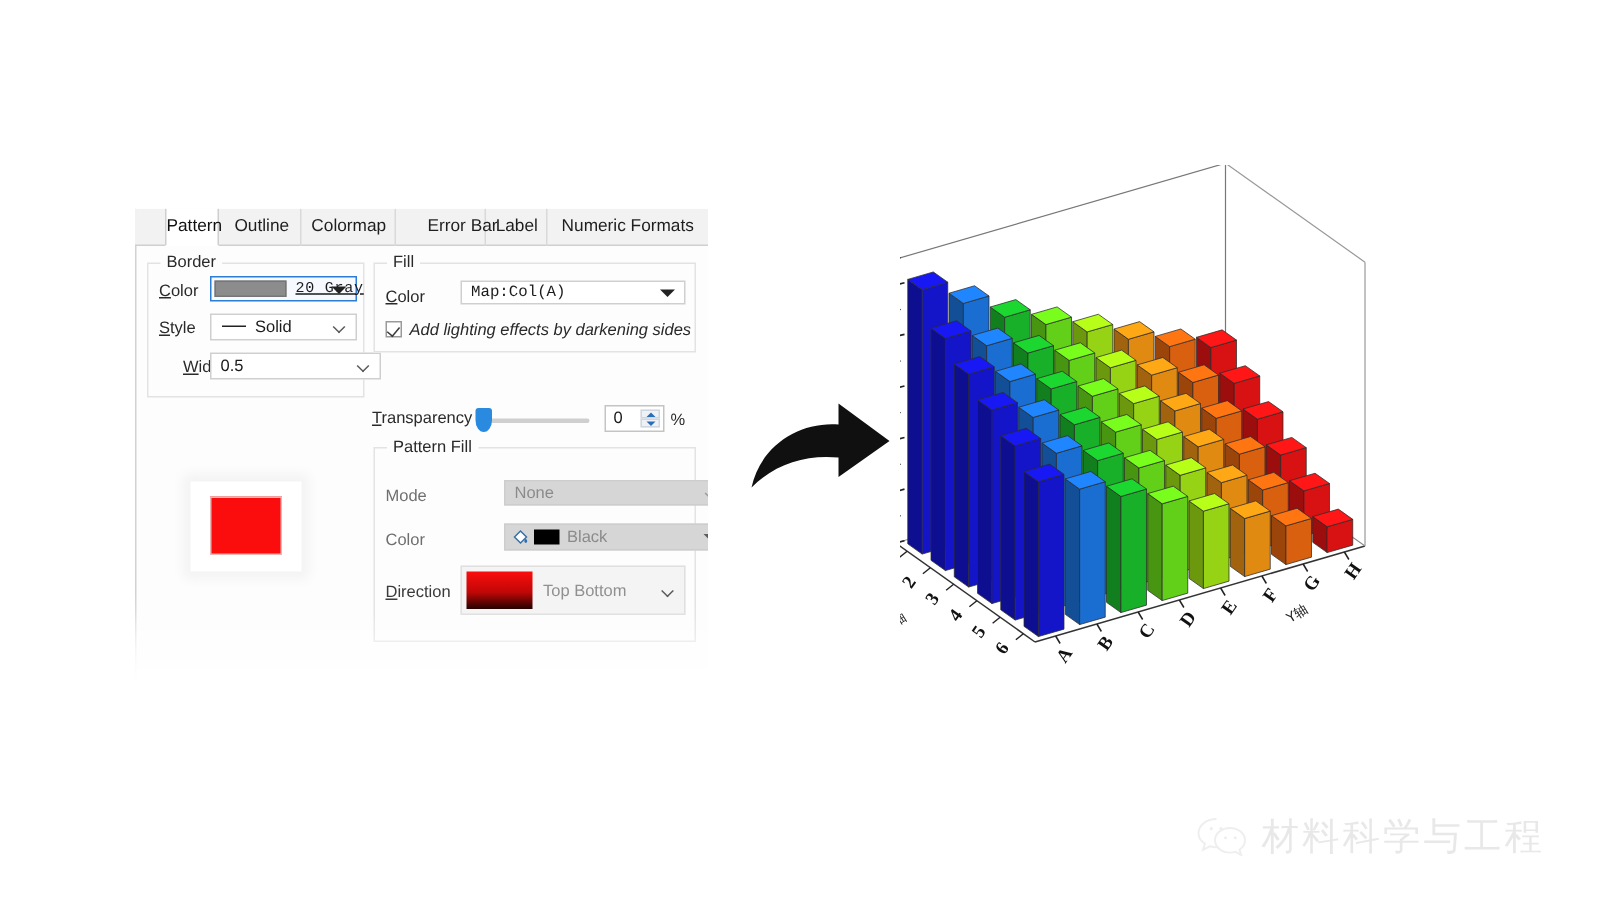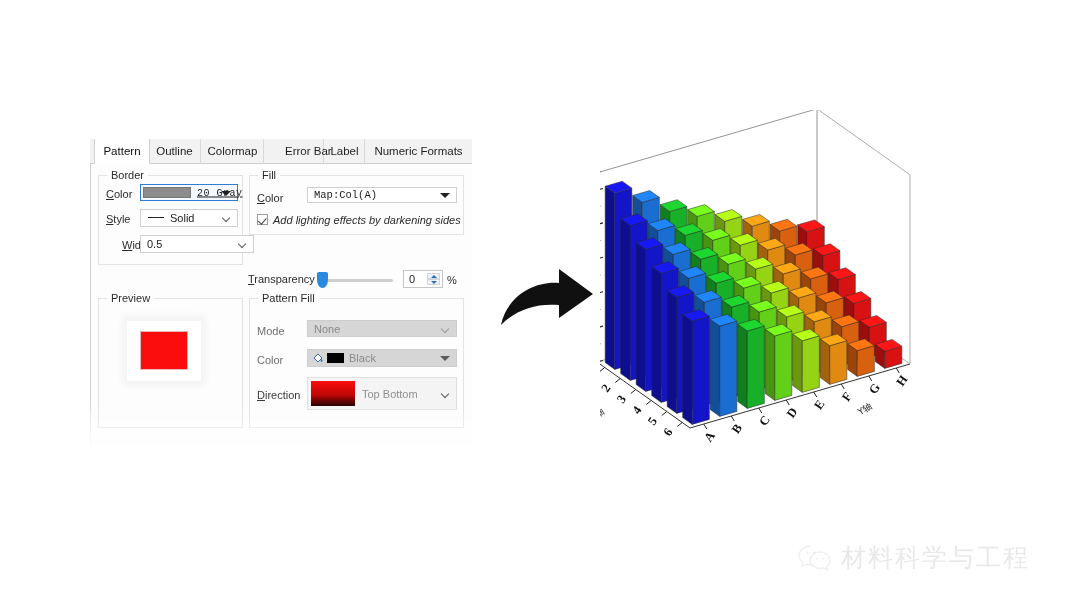--- a/index.html
+++ b/index.html
@@ -87,21 +87,21 @@
     border-right:3px solid transparent;}
   .spinbtns .up:before{border-bottom:3px solid #2a6fb5;}
   .spinbtns .dn:before{border-top:3px solid #2a6fb5;}
 
   
   #preview-inner{position:absolute;background:#ffffff;
     box-shadow:0 0 8px 5px rgba(0,0,0,.045);}
   #preview-rect{position:absolute;background:#fb0d0d;border:1px solid #e8b7b7;box-sizing:border-box;}
 
   
-  .combo.disabled{background:#d6d6d6;border:1px solid #cdcdcd;color:#8d8d8d;}
+  .combo.disabled{background:#d6d6d6;border:1px solid #cdcdcd;color:#8d8d8d;margin-left:29px;}
   .combo.disabled .ctext{color:#8b8b8b;}
   .combo.disabled .chev:before{border-color:#9a9a9a;}
   .combo.disabled .tri{border-top-color:#5c5c5c;}
   #grad-color-combo .bucket{position:absolute;left:4px;top:50%;margin-top:-6px;
     width:12px;height:12px;}
   #grad-color-combo .blackchip{position:absolute;left:19px;top:3px;bottom:3px;width:17px;
     background:#000;}
   #grad-color-combo .ctext{left:41px;}
   #dir-combo{background:#f4f4f4;border:1px solid #e0e0e0;}
   #dir-chip{position:absolute;left:3px;top:3px;bottom:3px;width:44px;
@@ -120,21 +120,21 @@
     display:flex;align-items:center;gap:9px;opacity:.30;}
   #wm-text{font-size:25px;color:#b6b6b6;letter-spacing:2px;
     font-family:"DejaVu Sans", sans-serif;white-space:nowrap;}
 </style>
 </head>
 <body>
 
 <div id="dialog">
 
   <div class="tabstrip">
-    <div class="tab sel" style="left:4px;width:56px;"><span>Pattern</span></div>
+    <div class="tab sel" style="left:20px;width:36px;"><span>Pattern</span></div>
     <div class="tab sep" style="left:59px;width:52px;"><span>Outline</span></div>
     <div class="tab sep" style="left:112px;width:62px;"><span>Colormap</span></div>
     <div class="tab sep" style="left:175px;width:59px;padding-left:20px;"><span>Error Bar</span></div>
     <div class="tab sep" style="left:235px;width:40px;"><span>Label</span></div>
     <div class="tab" style="left:277px;width:103px;"><span>Numeric Formats</span></div>
   </div>
 
   <div class="group" style="left:8px;top:36px;width:145px;height:90px;">
     <span class="gtitle">Border</span>
   </div>
@@ -174,23 +174,20 @@
   <div class="thumb" style="left:227px;top:133px;"></div>
   <div class="spin" style="left:313px;top:131px;width:40px;height:18px;">
     <span class="sval">0</span>
     <span class="spinbtns">
       <div class="up"></div>
       <div class="dn"></div>
     </span>
   </div>
   <div class="lbl" style="left:357px;top:135px;">%</div>
 
-  <div class="group" style="left:8px;top:159px;width:145px;height:130px;">
-    <span class="gtitle">Preview</span>
-  </div>
   <div id="preview-inner" style="left:37px;top:182px;width:74px;height:60px;">
     <span id="preview-rect" style="left:13px;top:10px;width:48px;height:39px;"></span>
   </div>
 
   <div class="group" style="left:159px;top:159px;width:215px;height:130px;">
     <span class="gtitle">Pattern Fill</span>
   </div>
   <div class="lbl" style="left:167px;top:186px;color:#6f6f6f;">Mode</div>
   <div class="combo disabled" style="left:217px;top:181px;width:150px;height:17px;">
     <span class="ctext">None</span>

